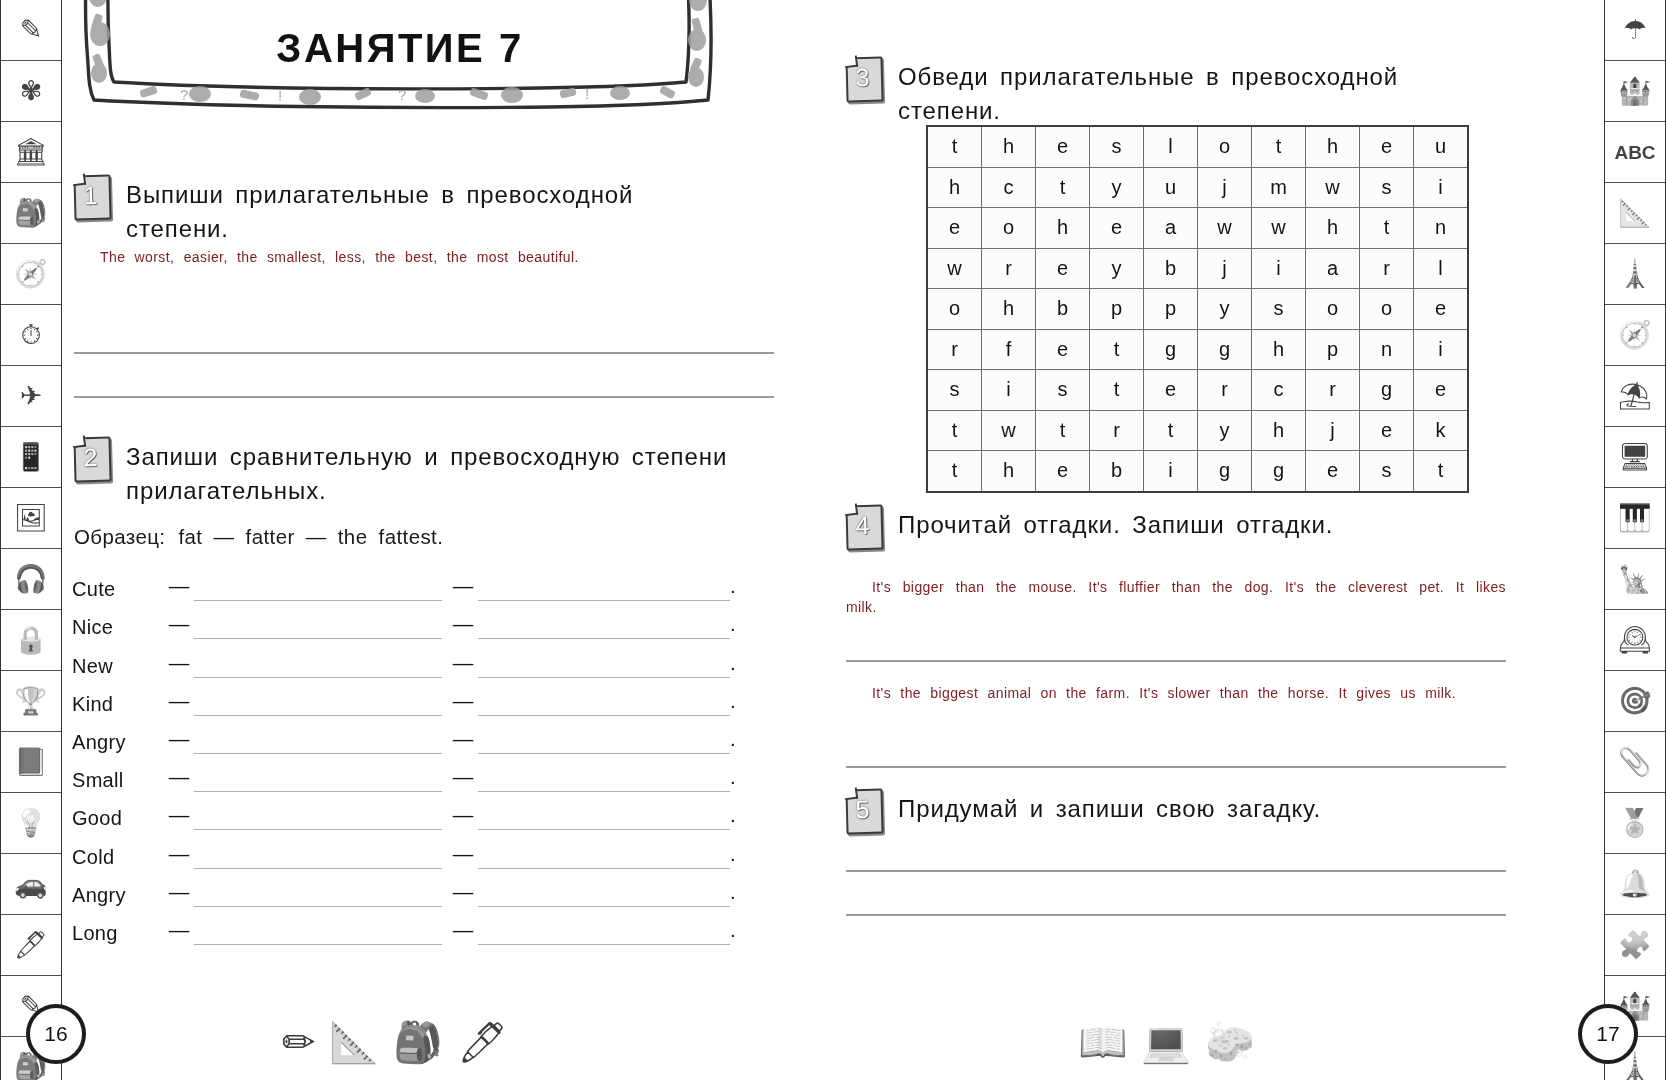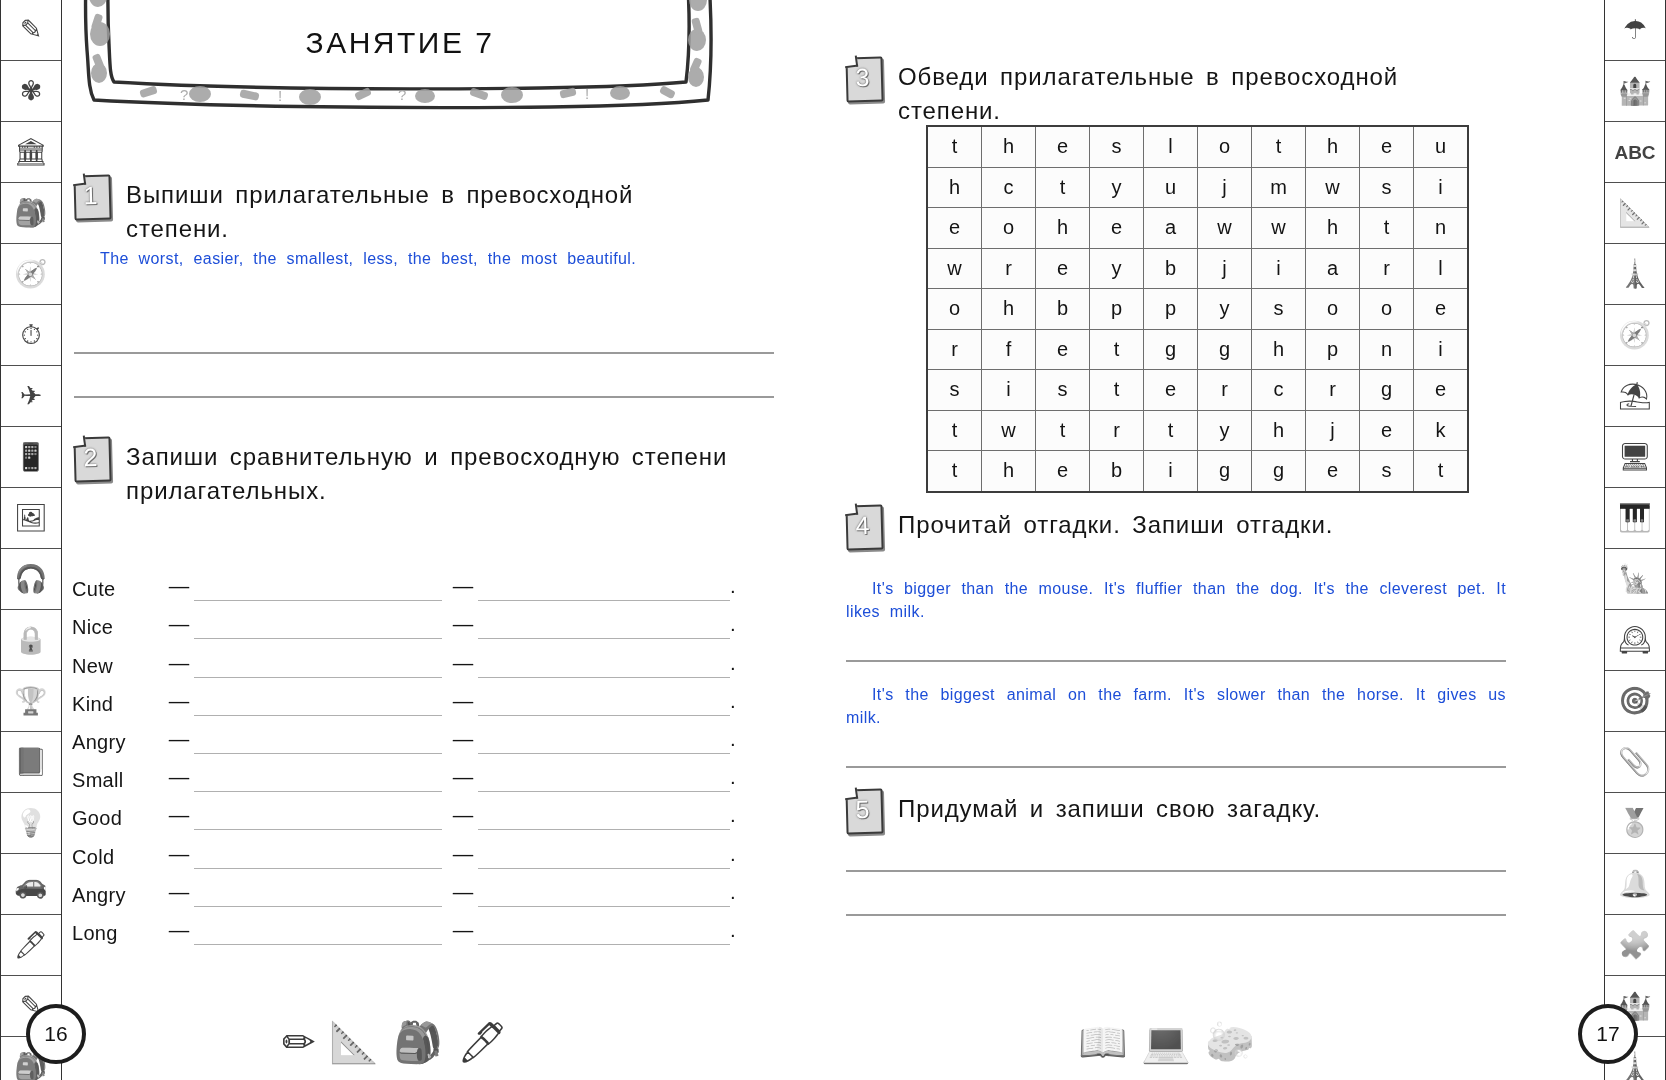--- a/index.html
+++ b/index.html
@@ -32,21 +32,21 @@
   .page-left{left:62px;width:760px;}
   .page-right{left:838px;right:62px;}
 
   
   .title-frame{
     position:absolute;left:18px;top:-22px;width:640px;height:150px;
   }
   .title-frame svg{position:absolute;left:0;top:0;}
   .title-text{
     position:absolute;left:0;right:0;top:48px;text-align:center;
-    font-size:30px;font-weight:normal;letter-spacing:2.5px;
+    font-size:40px;font-weight:bold;letter-spacing:2.5px;
     font-family:"Liberation Sans","DejaVu Sans",sans-serif;
     color:#111;
   }
 
   
   .ex{position:absolute;}
   .ex-head{display:flex;align-items:flex-start;gap:16px;}
   .note-icon{
     position:relative;flex:0 0 auto;width:38px;height:46px;margin-top:-6px;
   }
@@ -70,22 +70,22 @@
     transform:rotate(-1.5deg);
   }
   .ex-title{
     font-size:24px;line-height:1.42;letter-spacing:.9px;
     word-spacing:4px;color:#151515;max-width:600px;
   }
   .ex-title.r{max-width:590px;}
 
   
   .body-text{
-    font-size:16px;line-height:1.42;letter-spacing:.4px;word-spacing:5px;
-    color:#1d4ed8;text-indent:26px;text-align:justify;
+    font-size:14px;line-height:1.42;letter-spacing:.4px;word-spacing:5px;
+    color:#7f1d1d;text-indent:26px;text-align:justify;
   }
 
   
   .rule{
     height:1.5px;background:#9a9a9a;margin:0;
   }
   .rule-wrap{position:absolute;}
 
   
   .word-rows{position:absolute;left:10px;top:0;width:700px;}
@@ -325,20 +325,24 @@
     <div class="ex" style="left:10px;top:440px;width:712px;">
       <div class="ex-head">
         <div class="note-icon">
           <div class="sheet"></div>
           <div class="num">2</div>
         </div>
         <div class="ex-title" style="max-width:640px;">Запиши  сравнительную  и  превосходную  степени  прилагательных.</div>
       </div>
     </div>
 
+    <div style="position:absolute;left:12px;top:525px;font-size:20.5px;letter-spacing:.4px;word-spacing:5px;display:flex;gap:13px;">
+      <span>Образец:</span>
+      <span>fat  —  fatter  —  the  fattest.</span>
+    </div>
 
     <div class="word-rows" style="top:563px;">
       <div class="word-row">
         <span class="w">Cute</span>
         <span class="dash">—</span>
         <span class="blank b1"></span>
         <span class="dash">—</span>
         <span class="blank b2"></span>
         <span class="dot">.</span>
       </div>

